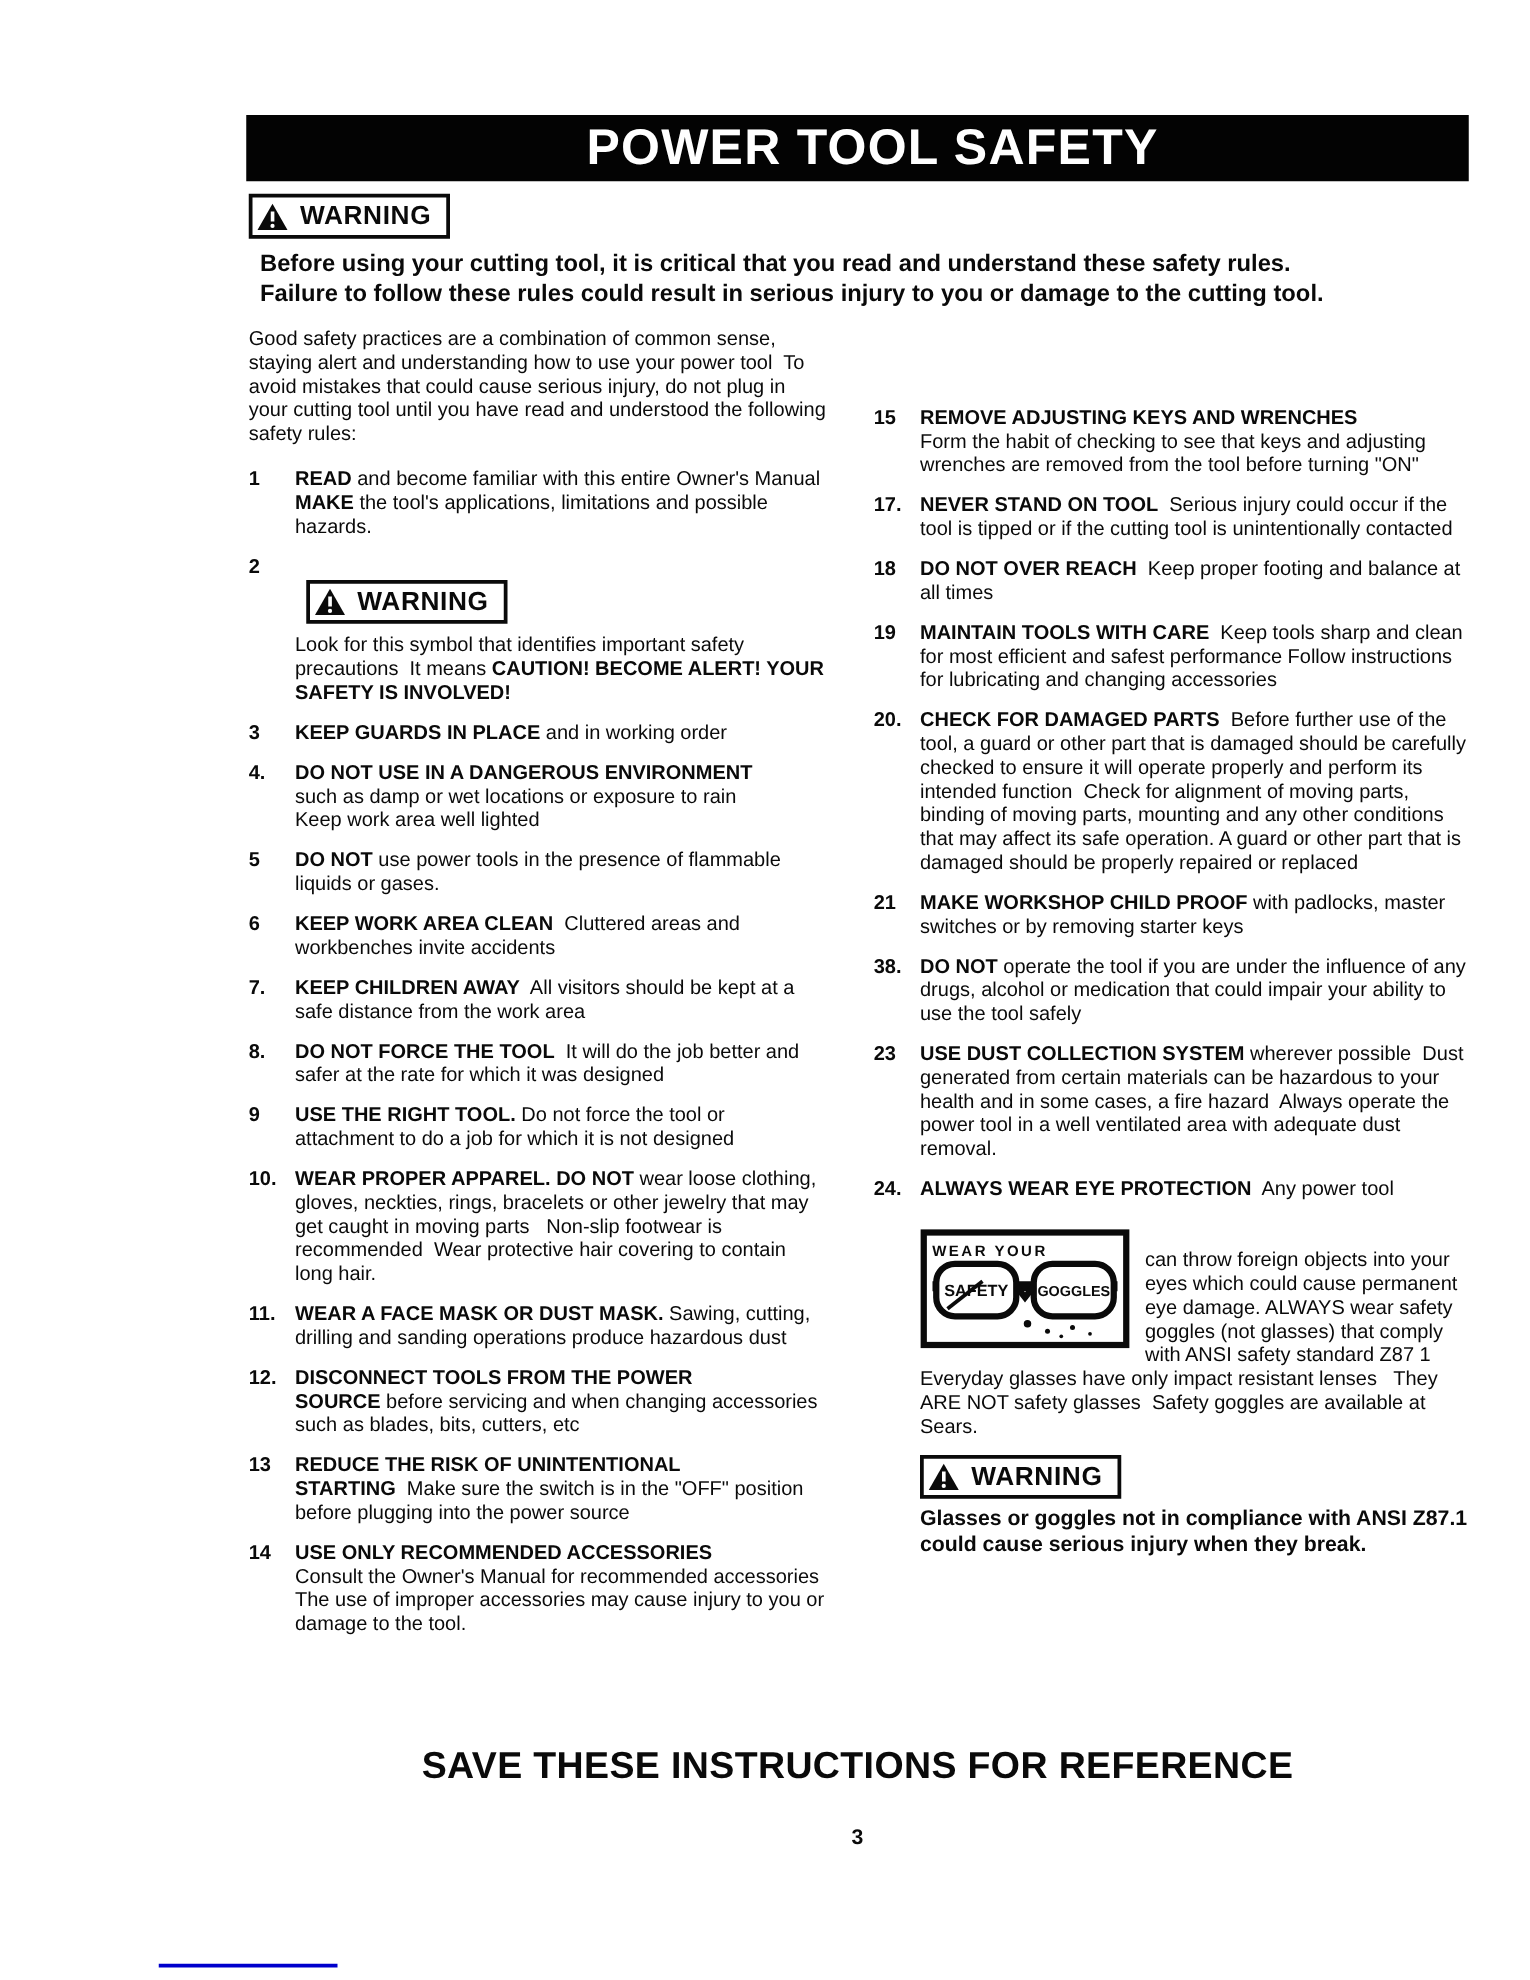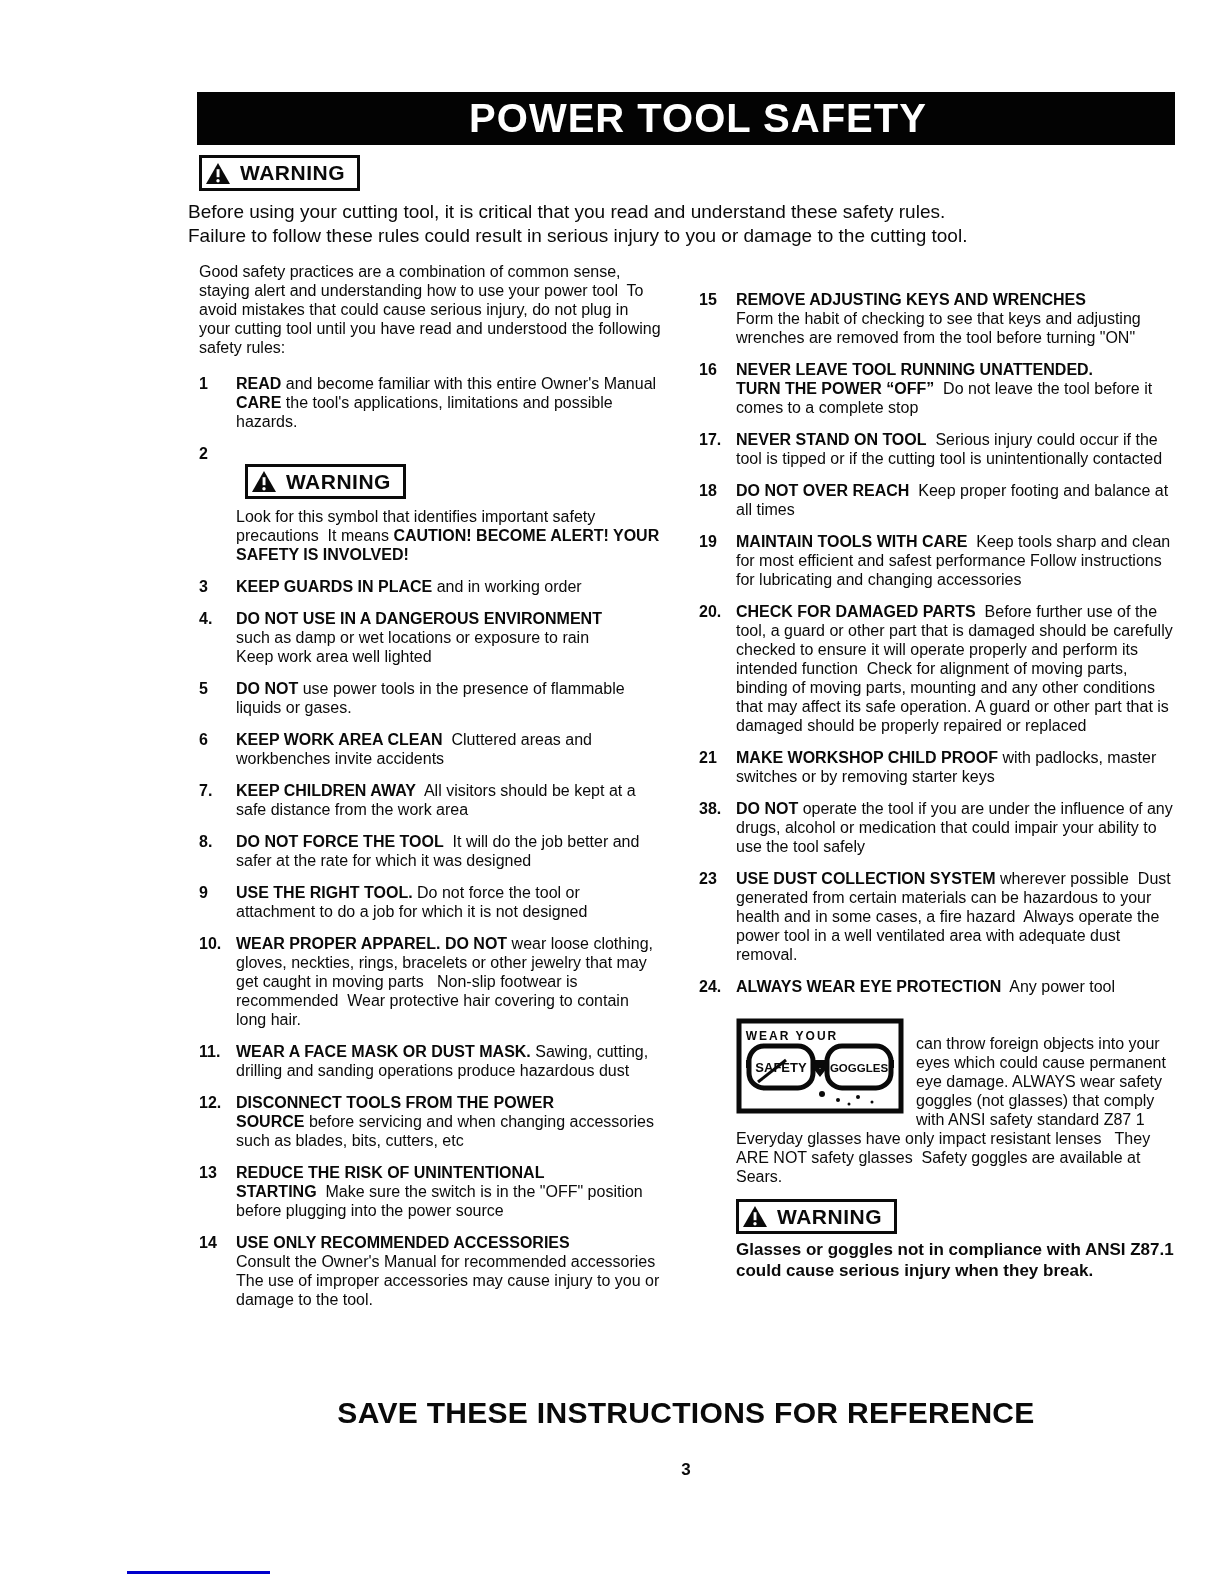--- a/index.html
+++ b/index.html
@@ -13,22 +13,22 @@
     background:#030303; color:#fff; display:flex; align-items:center; justify-content:center;
     font-size:40px; font-weight:700; letter-spacing:1px;padding-left:24px;
   }
   .warnbox {
     display:inline-flex; align-items:center; gap:9px;
     border:3px solid #0a0a0a; padding:3px 12px 3px 3px; background:#fff;
   }
   .warnlabel { font-weight:700; font-size:21px; letter-spacing:.5px; }
   #warn-top { position:absolute; left:199px; top:155px; }
   .intro {
-    position:absolute; left:188px; top:200px; width:982px;
-    font-size:19px; line-height:24px; font-weight:400; white-space:pre-wrap;
+    position:absolute; left:208px; top:200px; width:982px;
+    font-size:19px; line-height:24px; font-weight:700; white-space:pre-wrap;
   }
   .cols { position:absolute; left:199px; top:262px; width:980px; display:flex; gap:38px; }
   .col { display:flex; flex-direction:column; gap:13px; font-size:16px; line-height:19px;justify-content:center; }
   .col-left  { width:462px; }
   .col-right { width:480px; }
   .lead { white-space:pre-wrap; margin-bottom:4px; }
   .items { display:flex; flex-direction:column; gap:13px; }
   .item { display:grid; grid-template-columns:37px 1fr; }
   .num { font-weight:700; }
   .body { white-space:pre-wrap; }
@@ -71,21 +71,21 @@
 
   <p class="intro">Before using your cutting tool, it is critical that you read and understand these safety rules.
 Failure to follow these rules could result in serious injury to you or damage to the cutting tool.</p>
 
   <div class="cols">
     <div class="col col-left">
       <p class="lead">Good safety practices are a combination of common sense, staying alert and understanding how to use your power tool  To avoid mistakes that could cause serious injury, do not plug in your cutting tool until you have read and understood the following safety rules:</p>
       <div class="items" id="left-items">
           <div class="item">
             <div class="num">1</div>
-            <div class="body"><span class="b">READ</span><span> and become familiar with this entire Owner's Manual  </span><span class="b">CARE</span><span> the tool's applications, limitations and possible hazards.</span></div>
+            <div class="body"><span class="b">READ</span><span> and become familiar with this entire Owner's Manual  </span><span class="b">MAKE</span><span> the tool's applications, limitations and possible hazards.</span></div>
           </div>
           <div class="item">
             <div class="num">2</div>
             <div class="body">
   <div class="warnbox">
     <svg class="tri" width="26" height="23" viewBox="0 0 26 23" aria-hidden="true">
       <polygon points="13,1 25,22 1,22" fill="#0a0a0a"></polygon>
       <rect x="11.6" y="7.2" width="2.9" height="8" fill="#ffffff"></rect>
       <circle cx="13" cy="18.7" r="1.7" fill="#ffffff"></circle>
     </svg>
@@ -147,25 +147,20 @@
 Consult the Owner's Manual for recommended accessories  The use of improper accessories may cause injury to you or damage to the tool.</span></div>
           </div>
         </div>
     </div>
     <div class="col col-right">
       <div class="items" id="right-items">
           <div class="item">
             <div class="num">15</div>
             <div class="body"><span class="b">REMOVE ADJUSTING KEYS AND WRENCHES</span><span>
 Form the habit of checking to see that keys and adjusting wrenches are removed from the tool before turning "ON"</span></div>
-          </div>
-          <div class="item">
-            <div class="num">16</div>
-            <div class="body"><span class="b">NEVER LEAVE TOOL RUNNING UNATTENDED.
-TURN THE POWER “OFF”</span><span>  Do not leave the tool before it comes to a complete stop</span></div>
           </div>
           <div class="item">
             <div class="num">17.</div>
             <div class="body"><span class="b">NEVER STAND ON TOOL</span><span>  Serious injury could occur if the tool is tipped or if the cutting tool is unintentionally contacted</span></div>
           </div>
           <div class="item">
             <div class="num">18</div>
             <div class="body"><span class="b">DO NOT OVER REACH</span><span>  Keep proper footing and balance at all times</span></div>
           </div>
           <div class="item">

